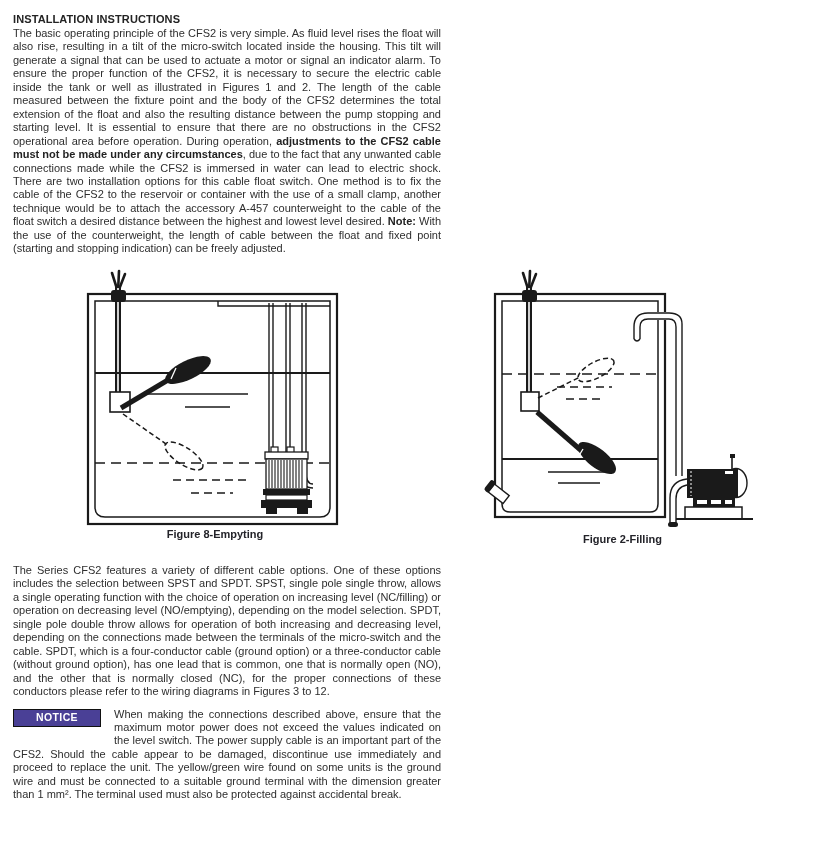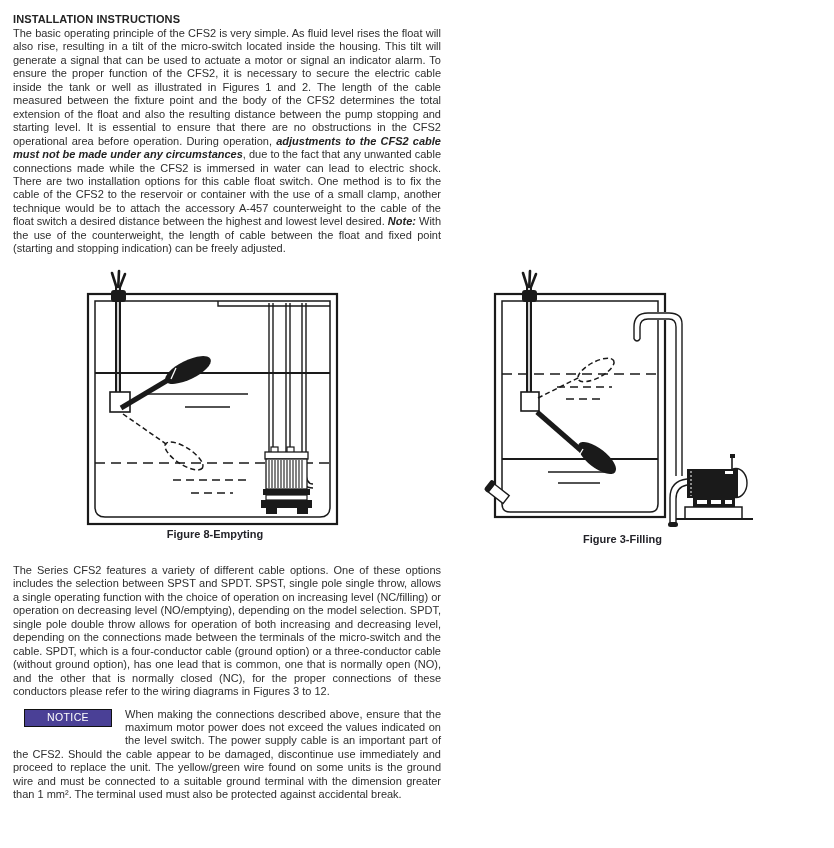--- a/index.html
+++ b/index.html
@@ -3,29 +3,29 @@
 <meta charset="utf-8">
 <style>
   html,body{margin:0;padding:0;background:#fff;}
   .page{
     position:relative;width:834px;height:848px;background:#fff;overflow:hidden;
     font-family:"Liberation Sans", sans-serif;color:var(--ink,#2e2e2e);
   }
   .block{position:absolute;left:13px;width:428px;}
   .block h3{font-size:11px;line-height:13px;margin:0 0 1px 0;font-weight:bold;color:#232323;letter-spacing:.1px;}
   .block p{margin:0;font-size:11px;line-height:13.45px;text-align:justify;}
-  .block p b{color:#232323;font-style:italic;}
+  .block p b{color:#232323;}
   #install-block{top:13px;}
   #electrical-block{top:564px;}
   .notice-para{margin-top:9px !important;}
   .notice-badge{
-    float:left;width:86px;height:16px;margin:1px 13px 10px 11px;
+    float:left;width:86px;height:16px;margin:1px 13px 10px 0;
     background:var(--notice-bg,#4a4096);color:var(--notice-text,#fff);
     border:1.5px solid #111;display:flex;align-items:center;justify-content:center;
-    font-size:10.5px;font-weight:normal;letter-spacing:.4px;
+    font-size:10.5px;font-weight:bold;letter-spacing:.4px;
   }
   figure{position:absolute;margin:0;}
   #figure-1{left:85px;top:268px;width:260px;}
   #figure-2{left:480px;top:268px;width:285px;}
   figcaption{font-size:11px;font-weight:bold;color:#232329;text-align:center;margin-top:2px;}
   svg{display:block;overflow:visible;}
   .ink{stroke:var(--line-art,#1a1a1a);}
 </style>
 </head>
 <body>
@@ -169,21 +169,21 @@
         <rect x="245" y="214" width="7" height="4" fill="#fff"></rect>
         <rect class="ink" x="205" y="221" width="57" height="12" fill="#fff" stroke-width="1.5"></rect>
         <line class="ink" x1="196" y1="233" x2="273" y2="233" stroke-width="2"></line>
       </g>
 
       <g transform="rotate(38 20 210)">
         <rect class="ink" x="8" y="204" width="19" height="10" fill="#fff" stroke-width="1.4"></rect>
         <rect x="3" y="202" width="6" height="13" rx="2.5" fill="#1a1a1a"></rect>
       </g>
     </svg>
-    <figcaption>Figure 3-Filling</figcaption>
+    <figcaption>Figure 2-Filling</figcaption>
   </figure>
 
   <section class="block" id="electrical-block">
     <p>The Series CFS2 features a variety of different cable options. One of these options includes the selection between SPST and SPDT. SPST, single pole single throw, allows a single operating function with the choice of operation on increasing level (NC/filling) or operation on decreasing level (NO/emptying), depending on the model selection. SPDT, single pole double throw allows for operation of both increasing and decreasing level, depending on the connections made between the terminals of the micro-switch and the cable. SPDT, which is a four-conductor cable (ground option) or a three-conductor cable (without ground option), has one lead that is common, one that is normally open (NO), and the other that is normally closed (NC), for the proper connections of these conductors please refer to the wiring diagrams in Figures 3 to 12.</p>
     <p class="notice-para">
       <span class="notice-badge">NOTICE</span><span>When making the connections described above, ensure that the maximum motor power does not exceed the values indicated on the level switch. The power supply cable is an important part of the CFS2. Should the cable appear to be damaged, discontinue use immediately and proceed to replace the unit. The yellow/green wire found on some units is the ground wire and must be connected to a suitable ground terminal with the dimension greater than 1 mm². The terminal used must also be protected against accidental break.</span>
     </p>
   </section>
 
 </div>

